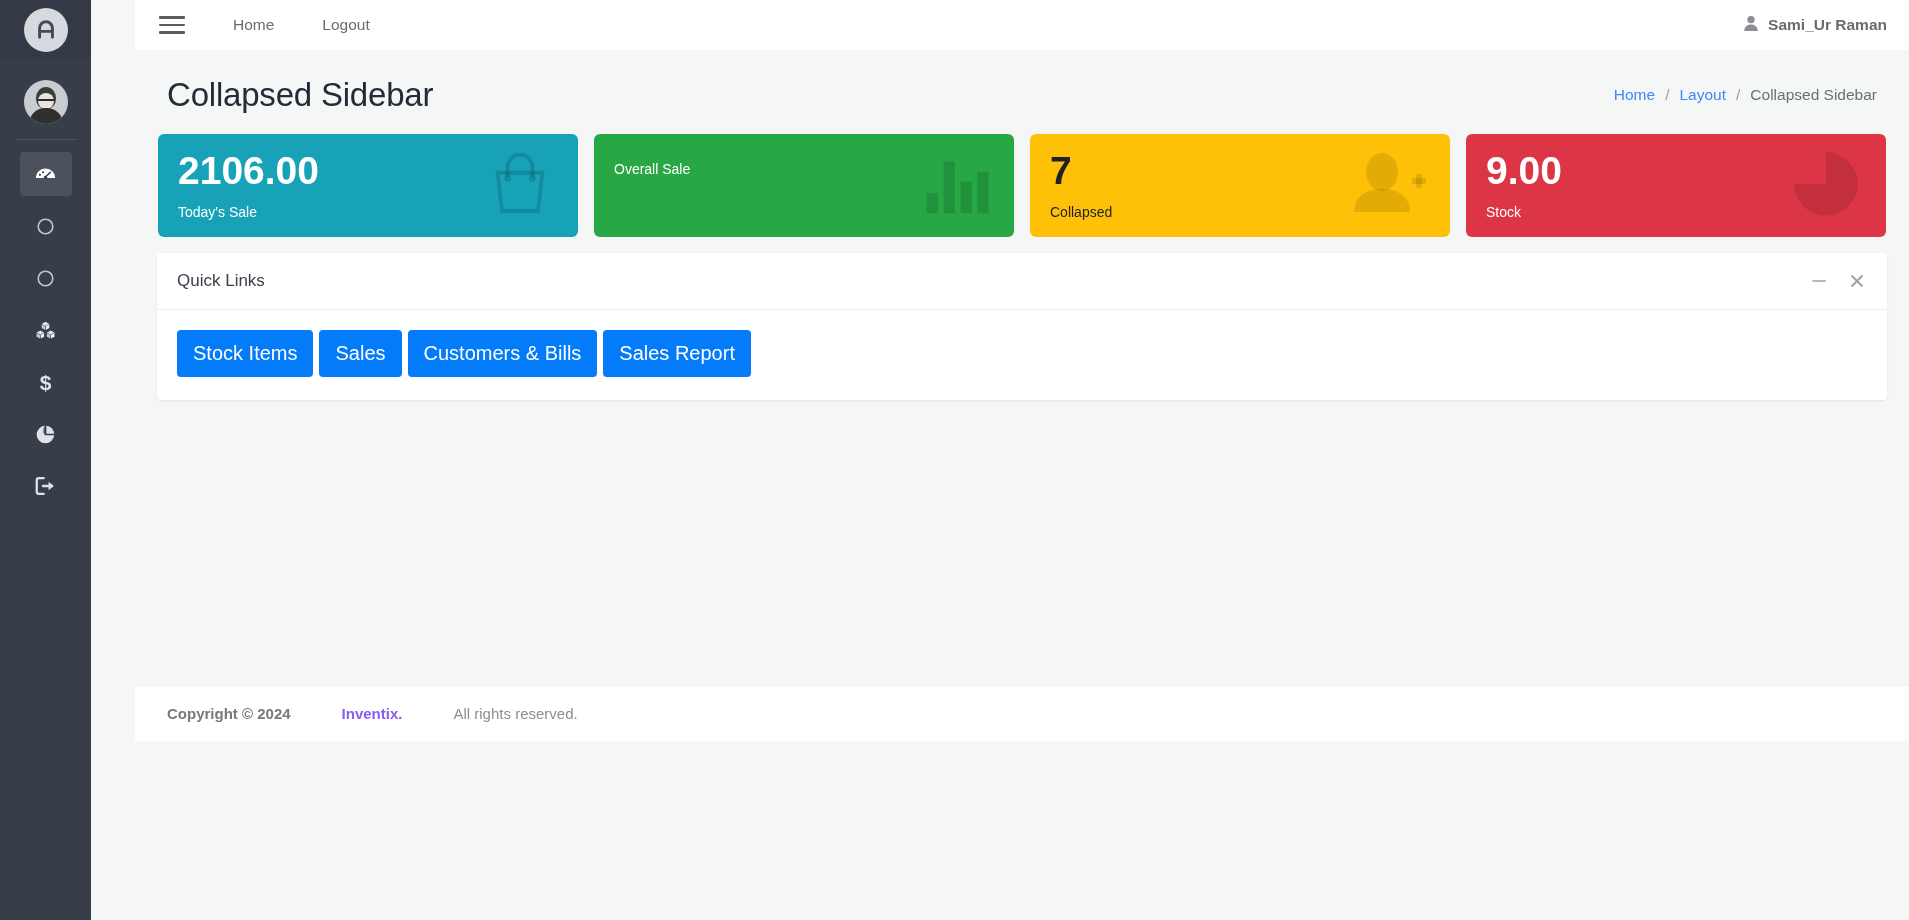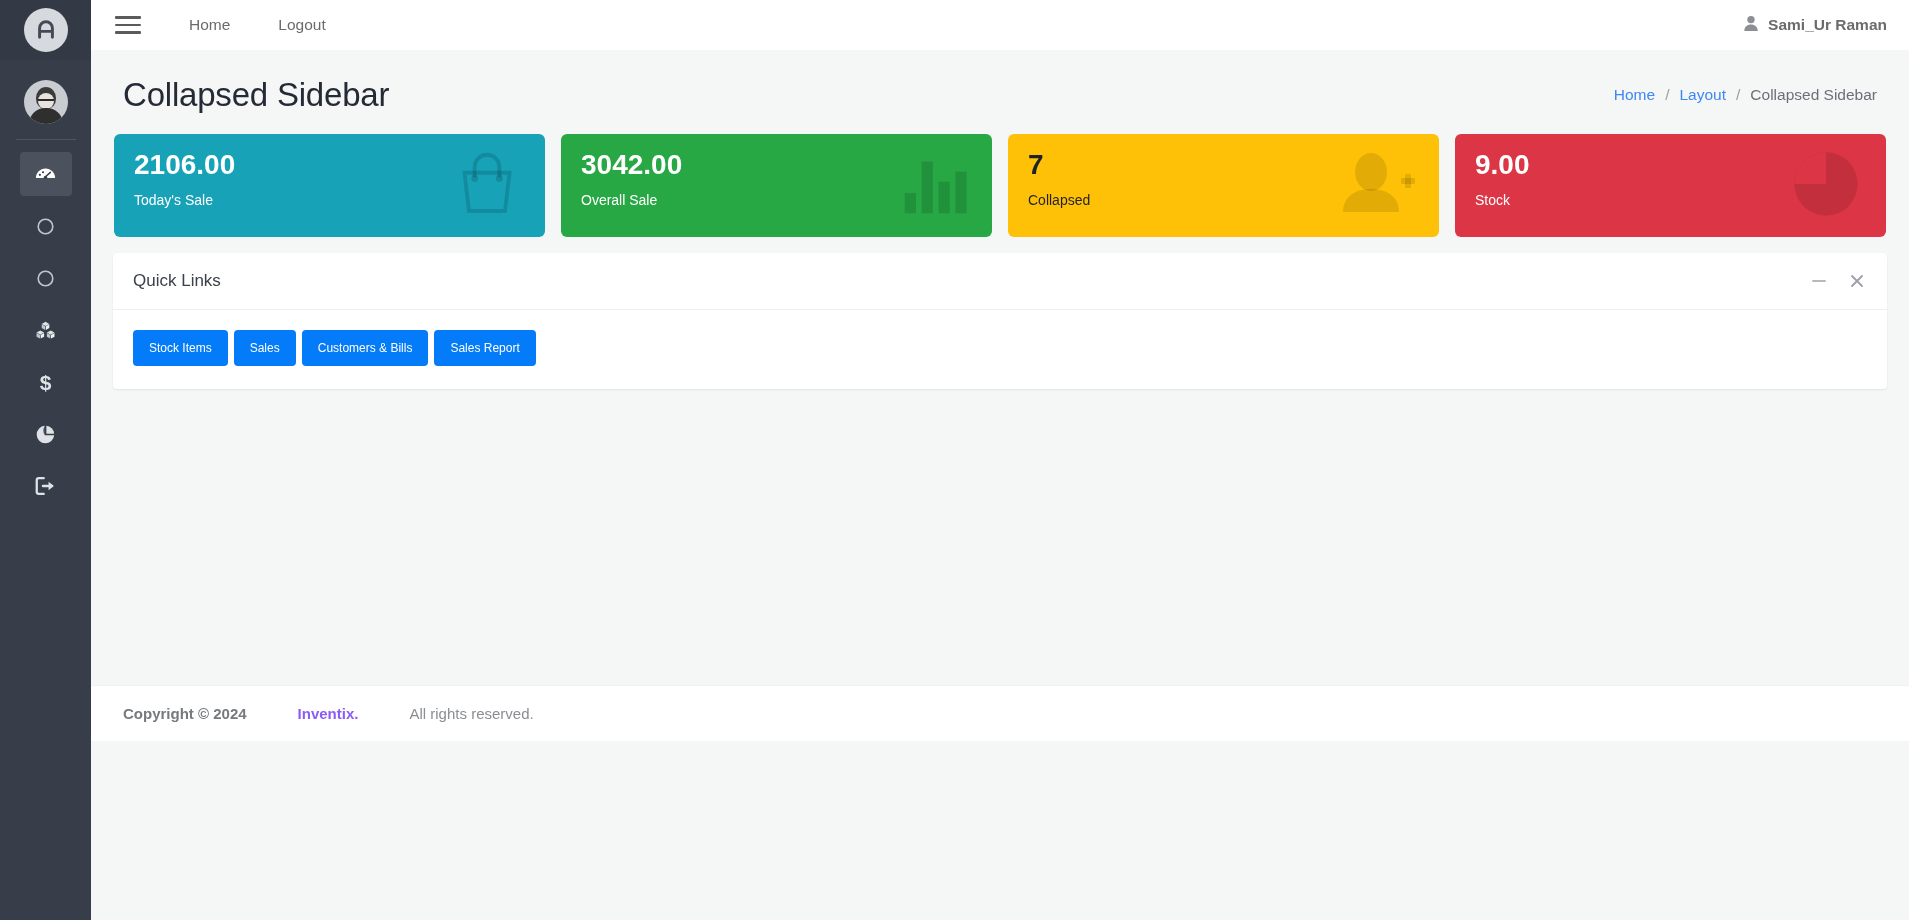--- a/index.html
+++ b/index.html
@@ -94,20 +94,21 @@
   .nav-gap { height: 8px; }
 
   
   #main {
     flex: 1 1 auto;
     height: 741px;
     display: flex;
     flex-direction: column;
     background: #f4f7f6;
     min-width: 0;
+    margin-left: 44px;
   }
   
   #topbar {
     height: 50px;
     background: #ffffff;
     display: flex;
     align-items: center;
     padding: 0 22px 0 24px;
     flex: 0 0 50px;
   }
@@ -161,21 +162,21 @@
   .card {
     flex: 1 1 0;
     height: 103px;
     border-radius: 6px;
     position: relative;
     overflow: hidden;
     padding: 16px 20px 0 20px;
     cursor: pointer;
   }
   .card .val {
-    font-size: 28px;
+    font-size: 39px;
     font-weight: bold;
     line-height: 1.1;
     position: relative; z-index: 2;
   }
   .card .lbl {
     font-size: 14px;
     margin-top: 11px;
     position: relative; z-index: 2;
   }
   .card .card-icon {
@@ -211,21 +212,21 @@
   .panel-tools .tool {
     color: #b5b9bd; cursor: pointer; line-height: 1;
     display: flex; align-items: center; justify-content: center;
   }
   .panel-body { padding: 20px 20px 23px 20px; display: flex; gap: 6px; }
   .btn-link {
     background: #047bf8;
     color: #ffffff;
     border: none;
     border-radius: 4px;
-    font-size: 12px;
+    font-size: 20px;
     font-family: "Liberation Sans", sans-serif;
     padding: 10px 16px;
     cursor: pointer;
     line-height: 1.35;
   }
 
   
   #footer {
     height: 56px;
     flex: 0 0 56px;
@@ -401,21 +402,20 @@
           <svg width="72" height="72" viewBox="0 0 64 64">
             <path d="M12 22 H52 L48 56 H16 Z" fill="none" stroke="rgba(0,0,0,0.14)" stroke-width="3.4"></path>
             <path d="M21 26 V17 a11 11 0 0 1 22 0 V26" fill="none" stroke="rgba(0,0,0,0.14)" stroke-width="3.4"></path>
             <circle cx="21" cy="27" r="3" fill="rgba(0,0,0,0.14)"></circle>
             <circle cx="43" cy="27" r="3" fill="rgba(0,0,0,0.14)"></circle>
           </svg>
         </span>
       </div>
 
       <div class="card green">
-        <div class="val">3042.00</div>
         <div class="lbl">Overall Sale</div>
         <span class="card-icon">
           <svg width="72" height="64" viewBox="0 0 64 56">
             <rect x="6" y="36" width="10" height="18" fill="rgba(0,0,0,0.13)"></rect>
             <rect x="21" y="8" width="10" height="46" fill="rgba(0,0,0,0.13)"></rect>
             <rect x="36" y="26" width="10" height="28" fill="rgba(0,0,0,0.13)"></rect>
             <rect x="51" y="17" width="10" height="37" fill="rgba(0,0,0,0.13)"></rect>
           </svg>
         </span>
       </div>

